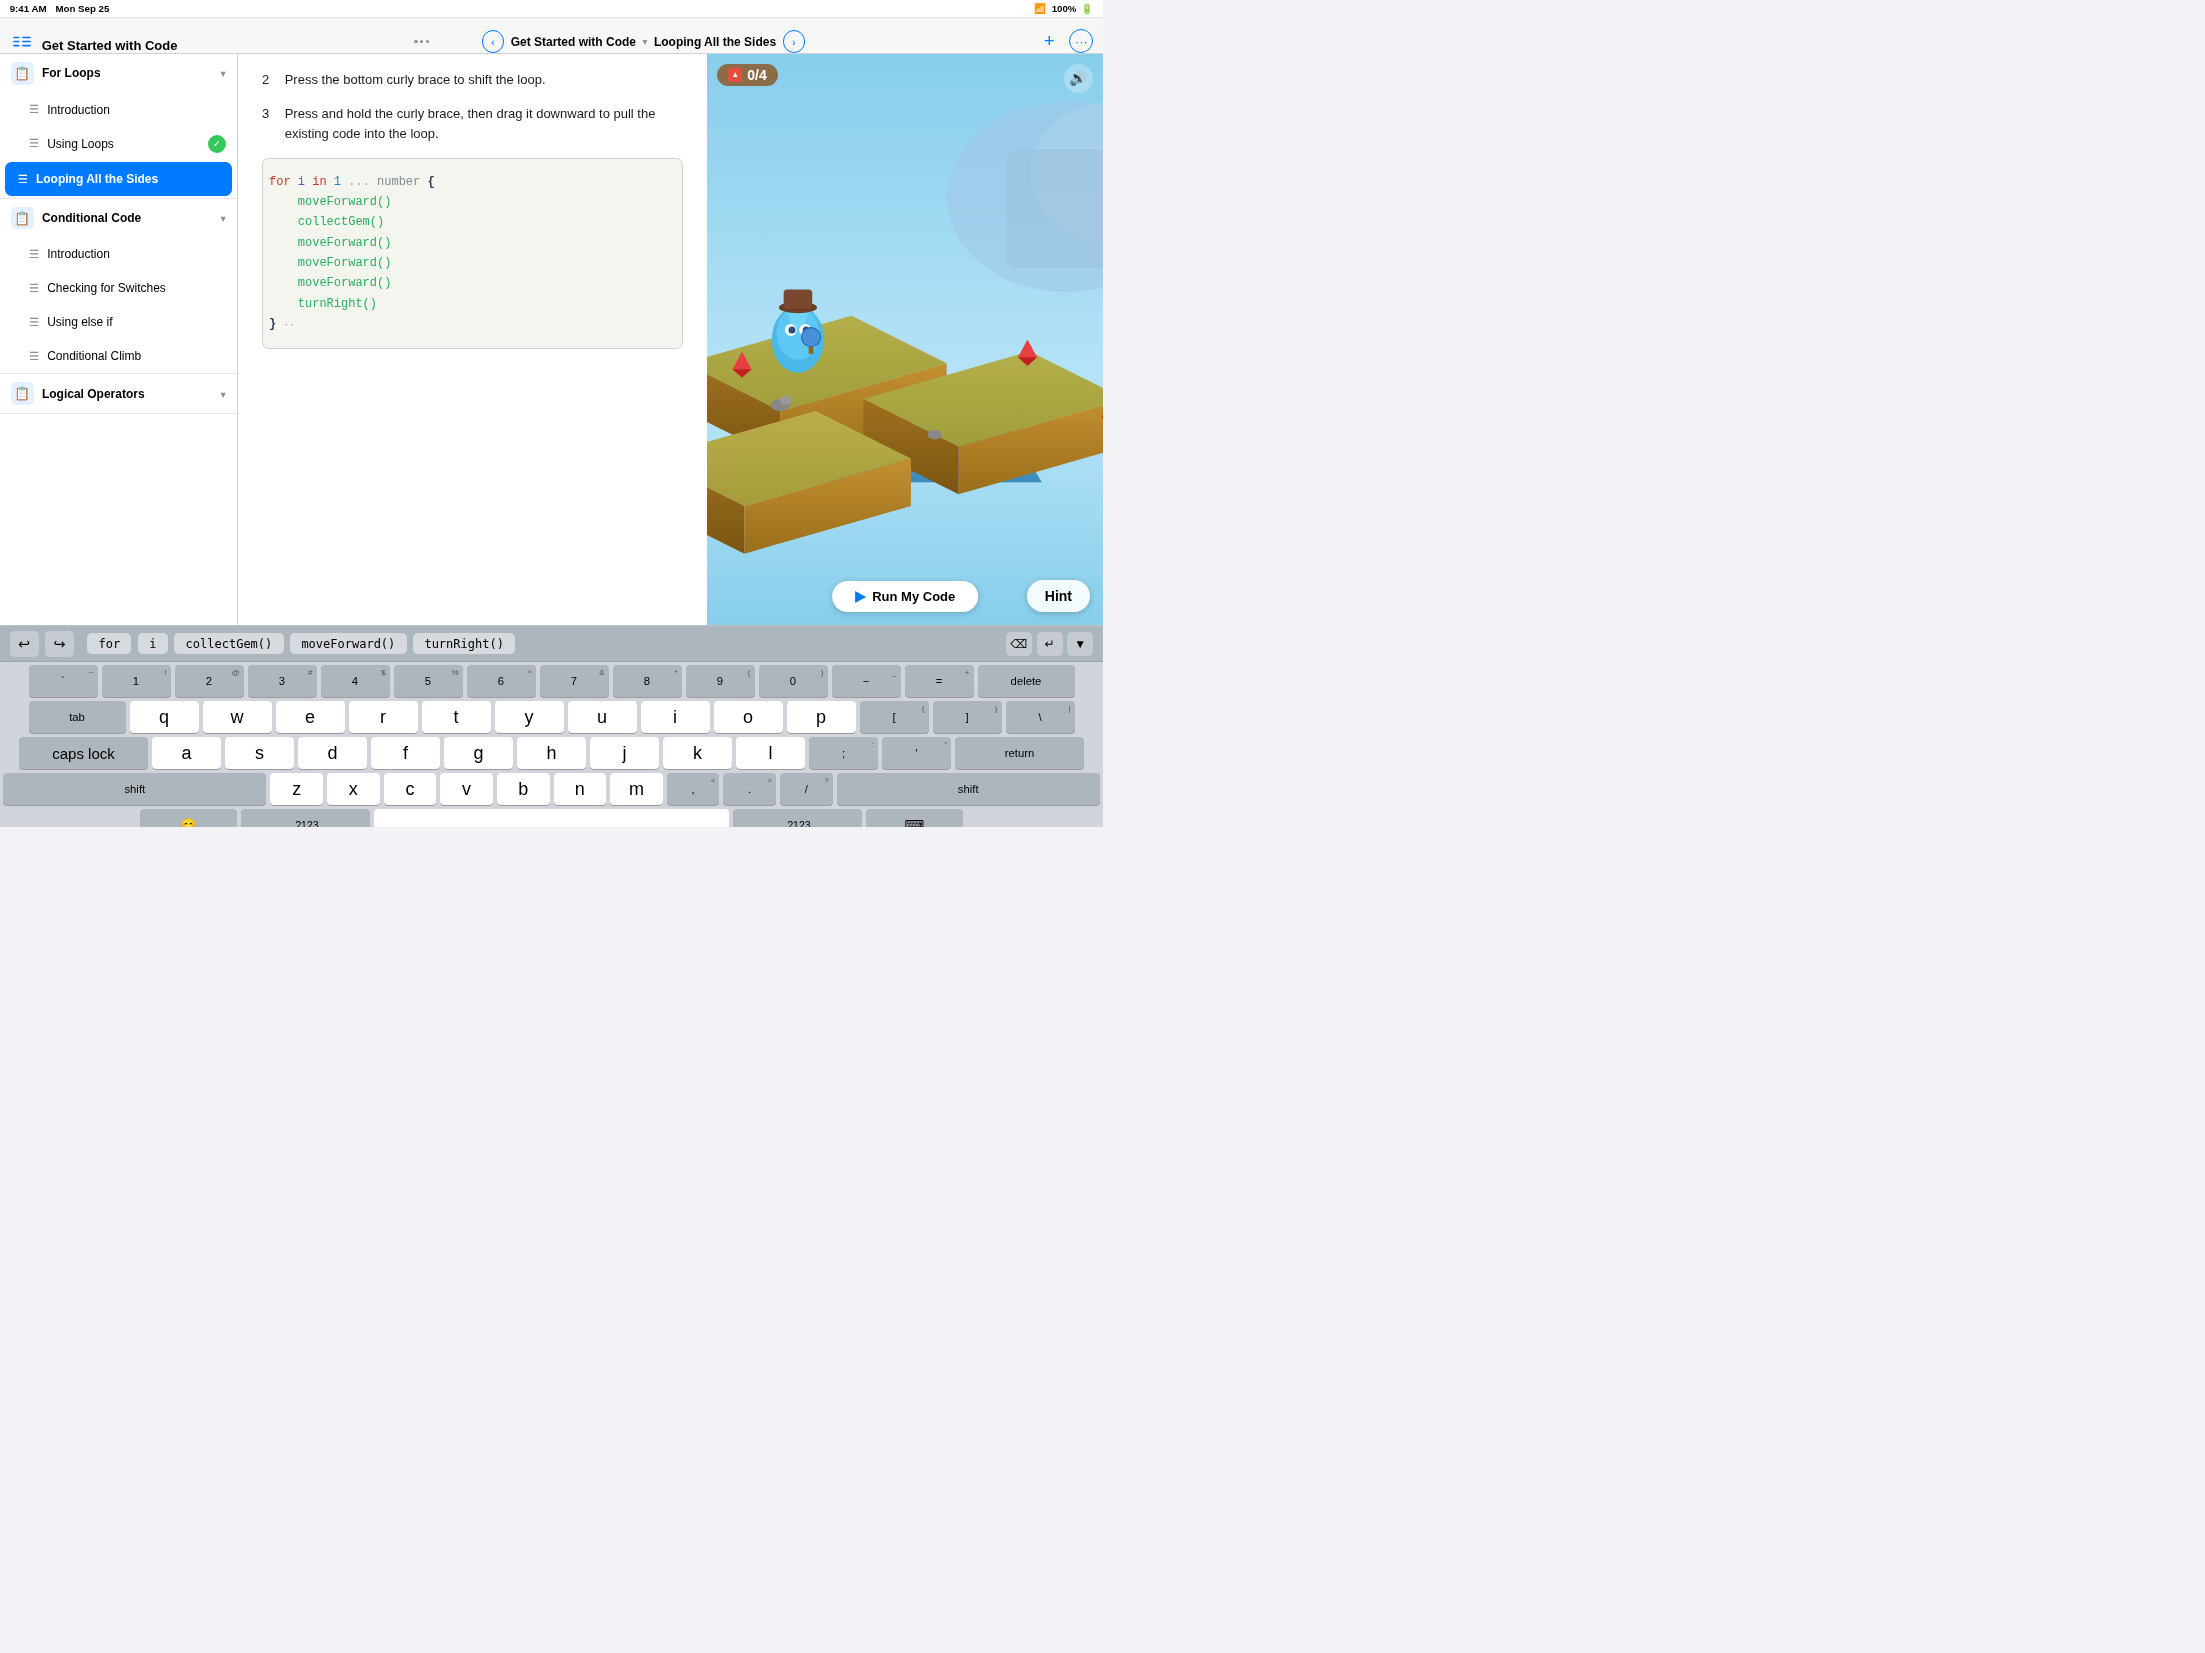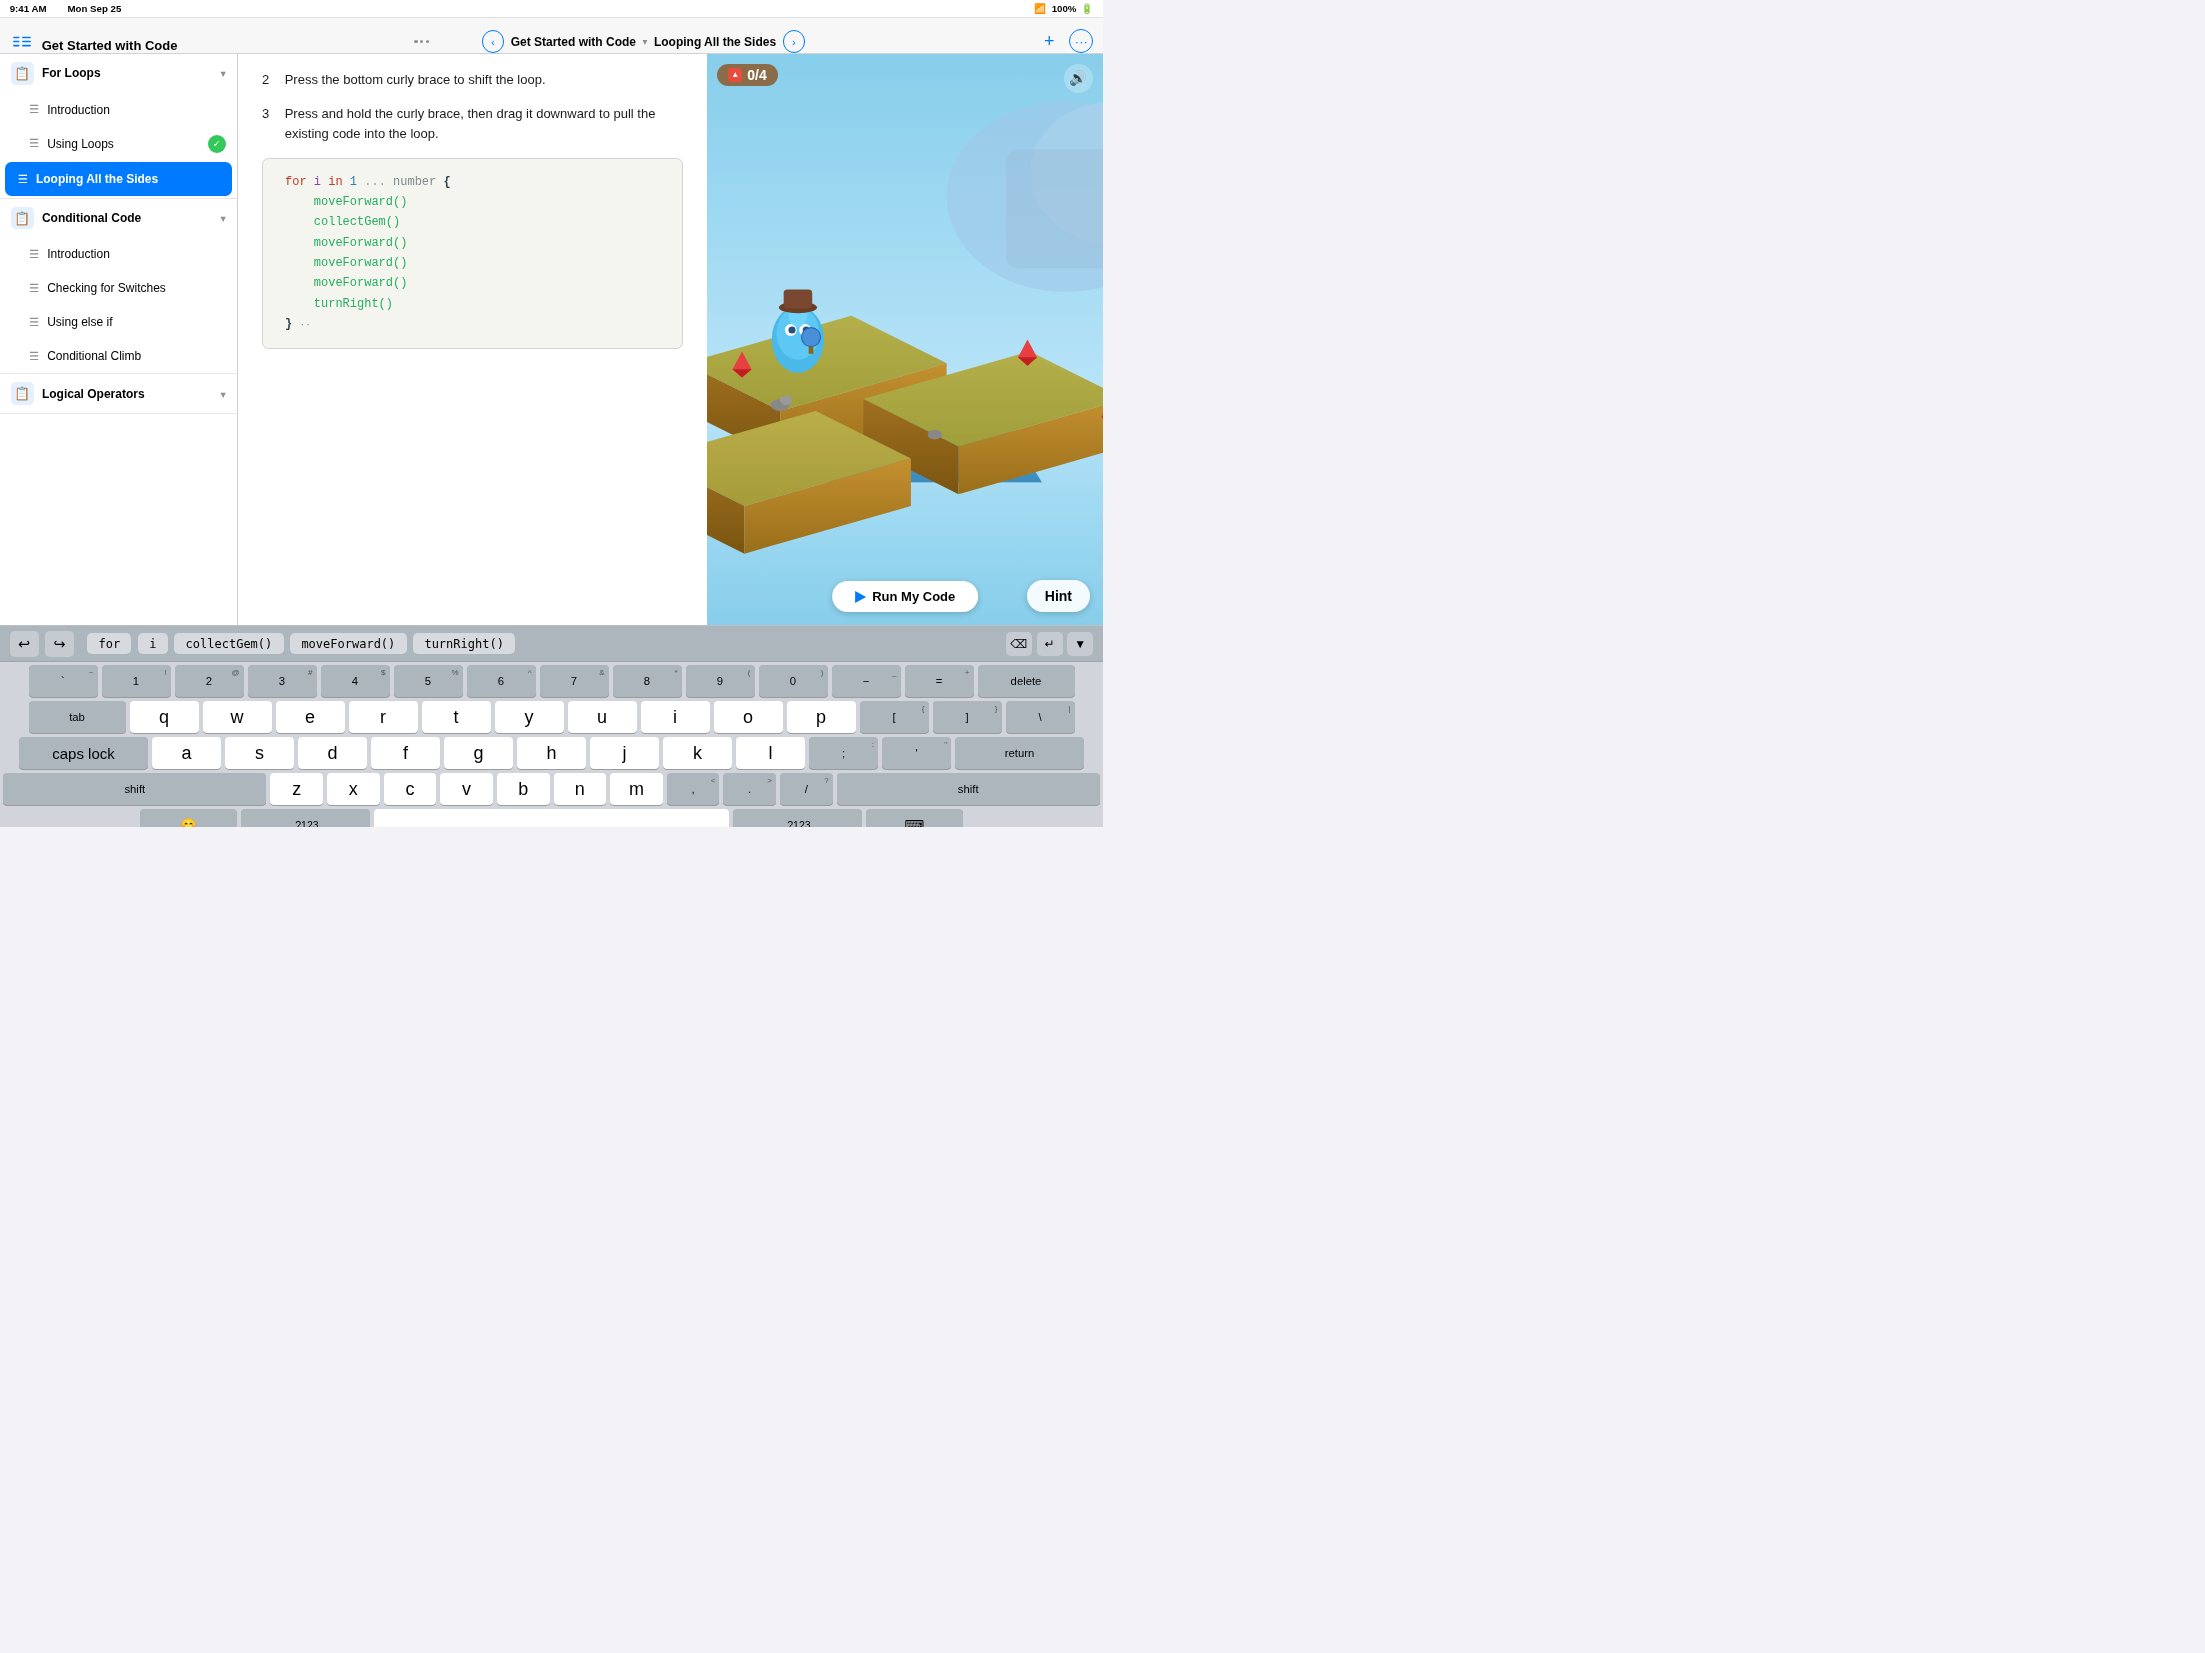--- a/index.html
+++ b/index.html
@@ -17,21 +17,21 @@
       height: 18px;
       background: #fff;
       display: flex;
       align-items: center;
       justify-content: space-between;
       padding: 0 9.7px;
       font-size: 9.7px;
       font-weight: 600;
       border-bottom: 0.8px solid #e0e0e0;
     }
-    .status-left { display: flex; gap: 21px; }
+    .status-left { display: flex; gap: 9px; }
     .status-right { display: flex; gap: 4.8px; align-items: center; }
 
     
     .nav-bar {
       height: 36px;
       background: #f7f7f7;
       border-bottom: 0.8px solid #d1d1d6;
       display: flex;
       align-items: flex-end;
       padding: 0 9.7px;
@@ -215,21 +215,21 @@
       color: #1c1c1e;
       min-width: 13px;
     }
     .step-text { flex: 1; }
 
     
     .code-block {
       background: #f5f5f0;
       border: 0.8px solid #d1d1d6;
       border-radius: 6.5px;
-      padding: 13px 22px;
+      padding: 13px 6px;
       font-family: 'Menlo', 'Monaco', 'Courier New', monospace;
       font-size: 12px;
       line-height: 1.7;
       margin-top: 13px;
     }
     .code-keyword { color: #c0392b; }
     .code-variable { color: #8e44ad; }
     .code-number { color: #2980b9; }
     .code-dots { color: #95a5a6; }
     .code-param { color: #7f8c8d; }

